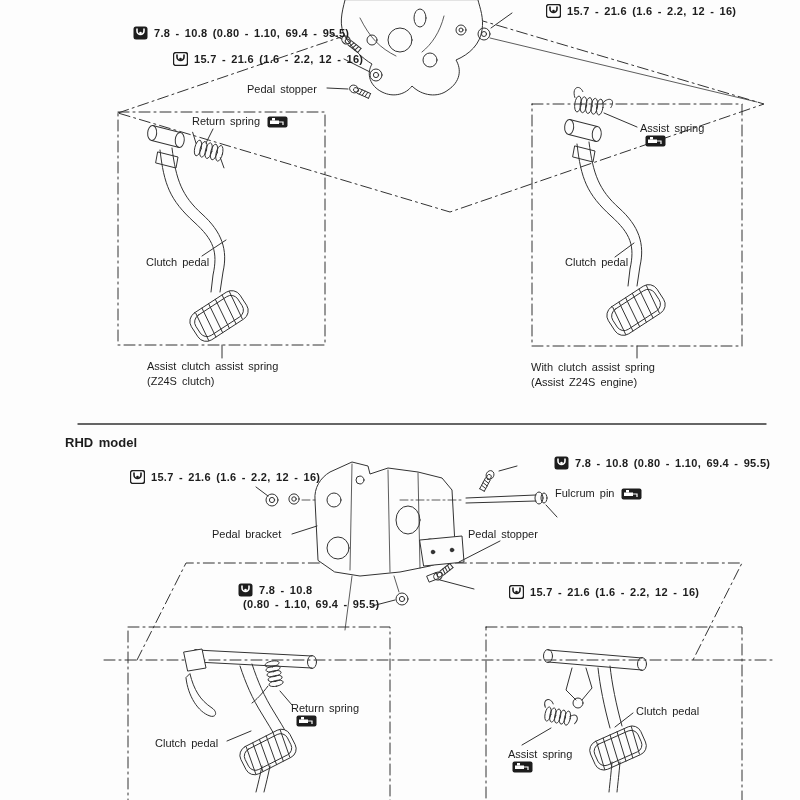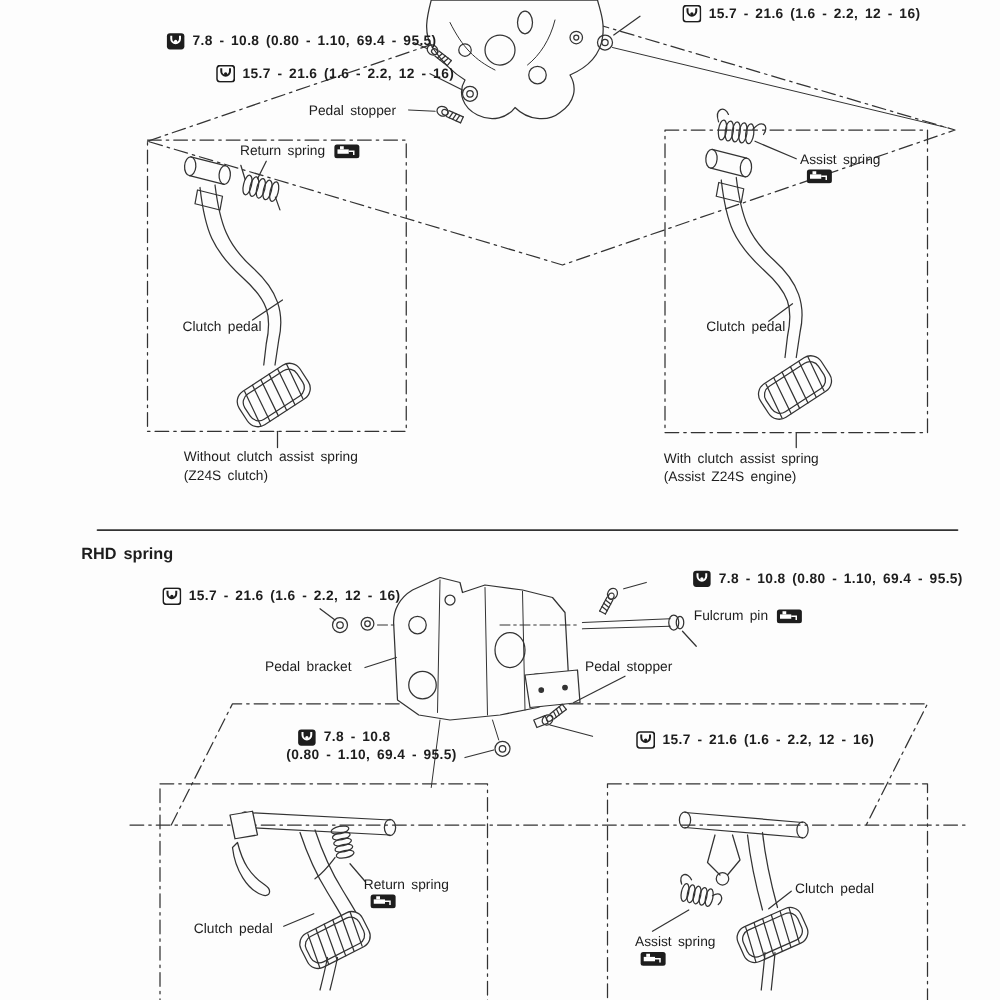--- a/index.html
+++ b/index.html
@@ -2,21 +2,21 @@
 <html><head>
 <meta charset="utf-8">
 <style>
   html,body{margin:0;padding:0;background:#e8e8e8;}
   #page{position:relative;width:800px;height:800px;background:#fdfdfd;overflow:hidden;
         font-family:"Liberation Sans",sans-serif;color:#1d1d1d;}
   #art{position:absolute;left:0;top:0;}
   .lbl{position:absolute;white-space:nowrap;font-size:11px;line-height:14px;word-spacing:2px;}
   .bold{font-weight:bold;letter-spacing:.3px;}
   .spec{display:flex;align-items:center;gap:6px;font-weight:bold;letter-spacing:.3px;padding-left:35px;}
-  .spec2line .l2{margin-left:26px;}
+  .spec2line .l2{margin-left:40px;}
   .cap{line-height:15px;}
   .h1{font-size:13px;font-weight:bold;}
   .ticon,.gicon{display:inline-block;vertical-align:middle;}
   .inline-g{margin-left:7px;}
   svg line,svg path,svg rect,svg circle,svg ellipse{vector-effect:non-scaling-stroke;}
 </style>
 </head>
 <body>
 
 <div id="page">
@@ -259,29 +259,29 @@
       <rect x="0.5" y="0.5" width="20" height="11" rx="2" fill="#1d1d1d"></rect>
       <rect x="3" y="4.5" width="9" height="3.5" fill="#fff"></rect>
       <rect x="5" y="2" width="3" height="2.5" fill="#fff"></rect>
       <path d="M12,6 L16,6 L16,9" stroke="#fff" fill="none" stroke-width="1.2"></path>
     </svg>
 
 <div class="lbl" style="left:146px;top:255px">Clutch pedal</div>
 <div class="lbl" style="left:565px;top:255px">Clutch pedal</div>
 
 <div class="lbl cap" style="left:147px;top:359px">
-  <div>Without clutch assist spring</div>
+  <div>Assist clutch assist spring</div>
   <div>(Z24S clutch)</div>
 </div>
 <div class="lbl cap" style="left:531px;top:360px">
   <div>With clutch assist spring</div>
   <div>(Assist Z24S engine)</div>
 </div>
 
-<div class="lbl h1" style="left:65px;top:436px">RHD spring</div>
+<div class="lbl h1" style="left:65px;top:436px">RHD model</div>
 
 <div class="lbl spec" style="left:95px;top:470px">
   <svg class="ticon" width="15" height="14" viewBox="0 0 15 14">
         <rect x="0.5" y="0.5" width="14" height="13" rx="2.5" fill="#fdfdfd" stroke="#1d1d1d" stroke-width="1.4"></rect>
         <path d="M4,2.5 L4,5 A3.5,3.5 0 1 0 11,5 L11,2.5" stroke="#1d1d1d" fill="none" stroke-width="1.6"></path>
         <circle cx="7.5" cy="7" r="1.3" fill="#1d1d1d"></circle>
       </svg>
   <span>15.7 - 21.6 (1.6 - 2.2, 12 - 16)</span>
 </div>
 

